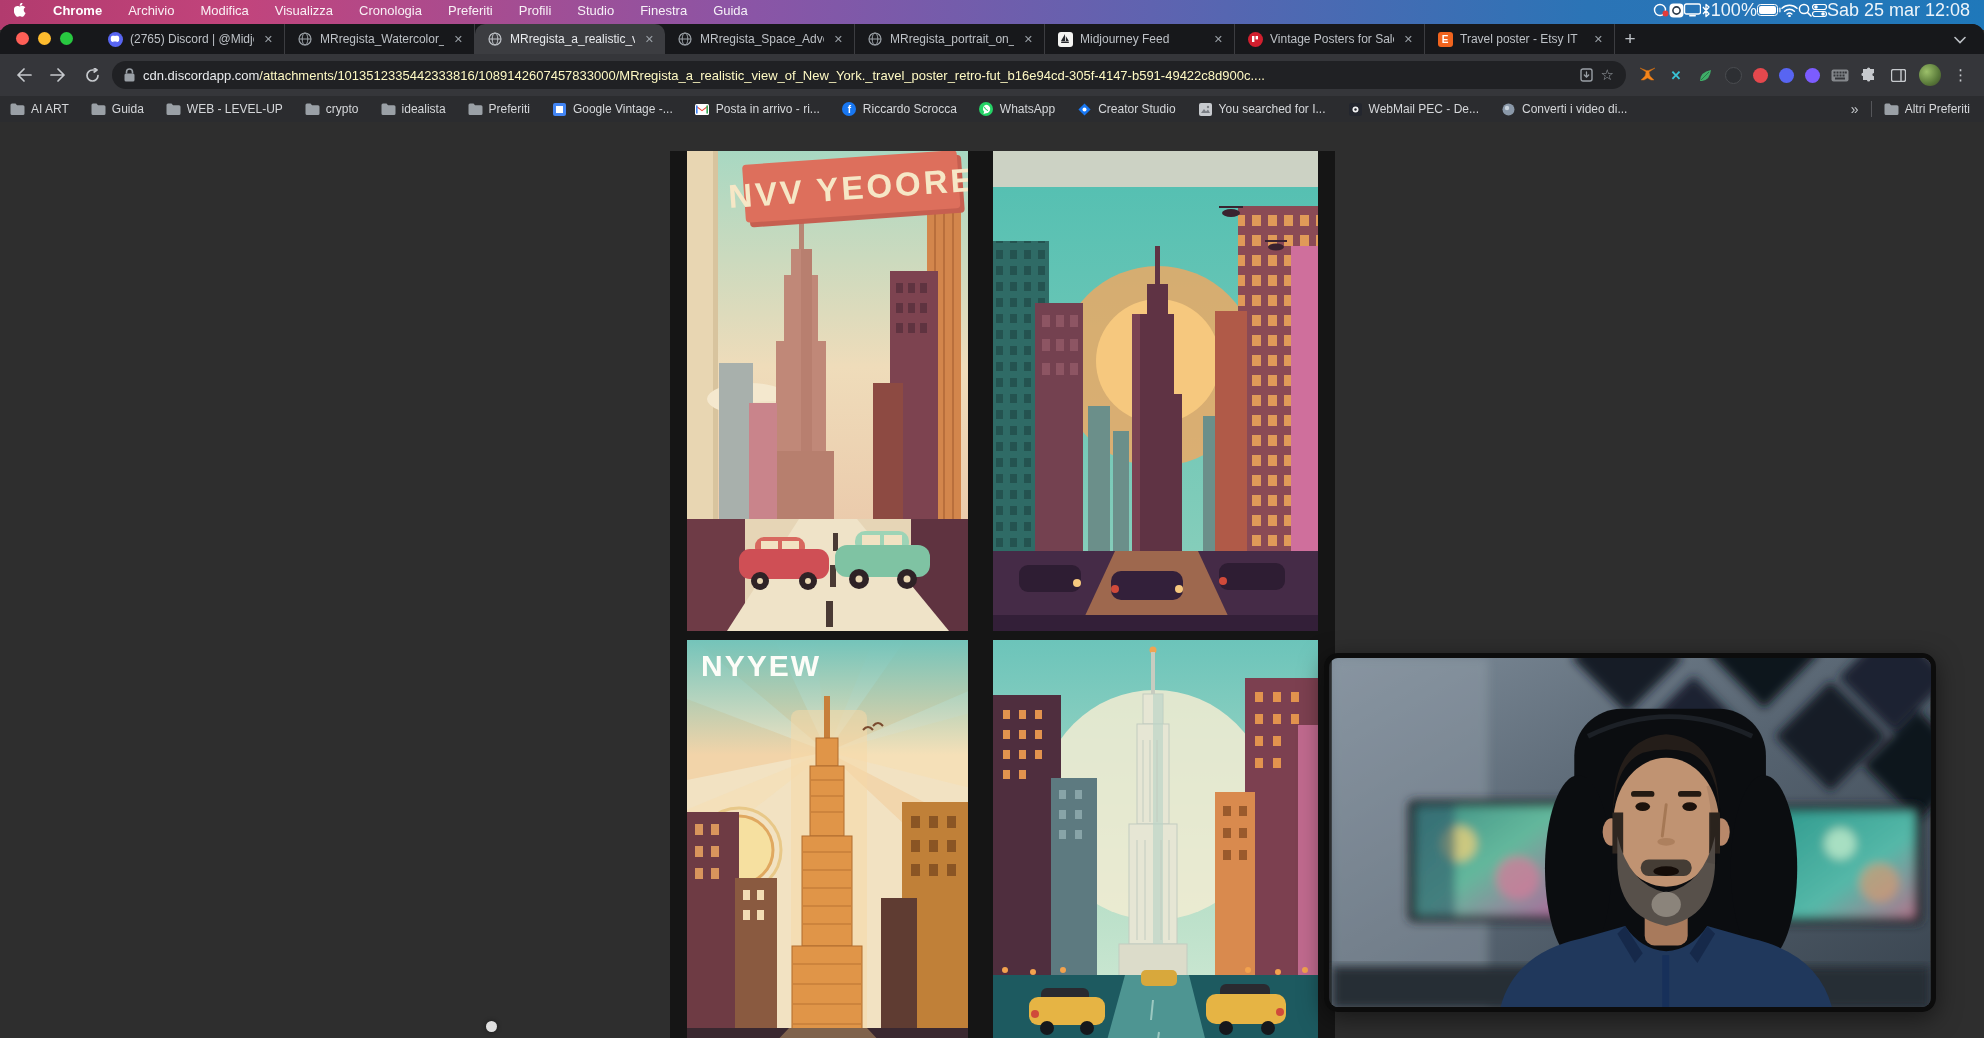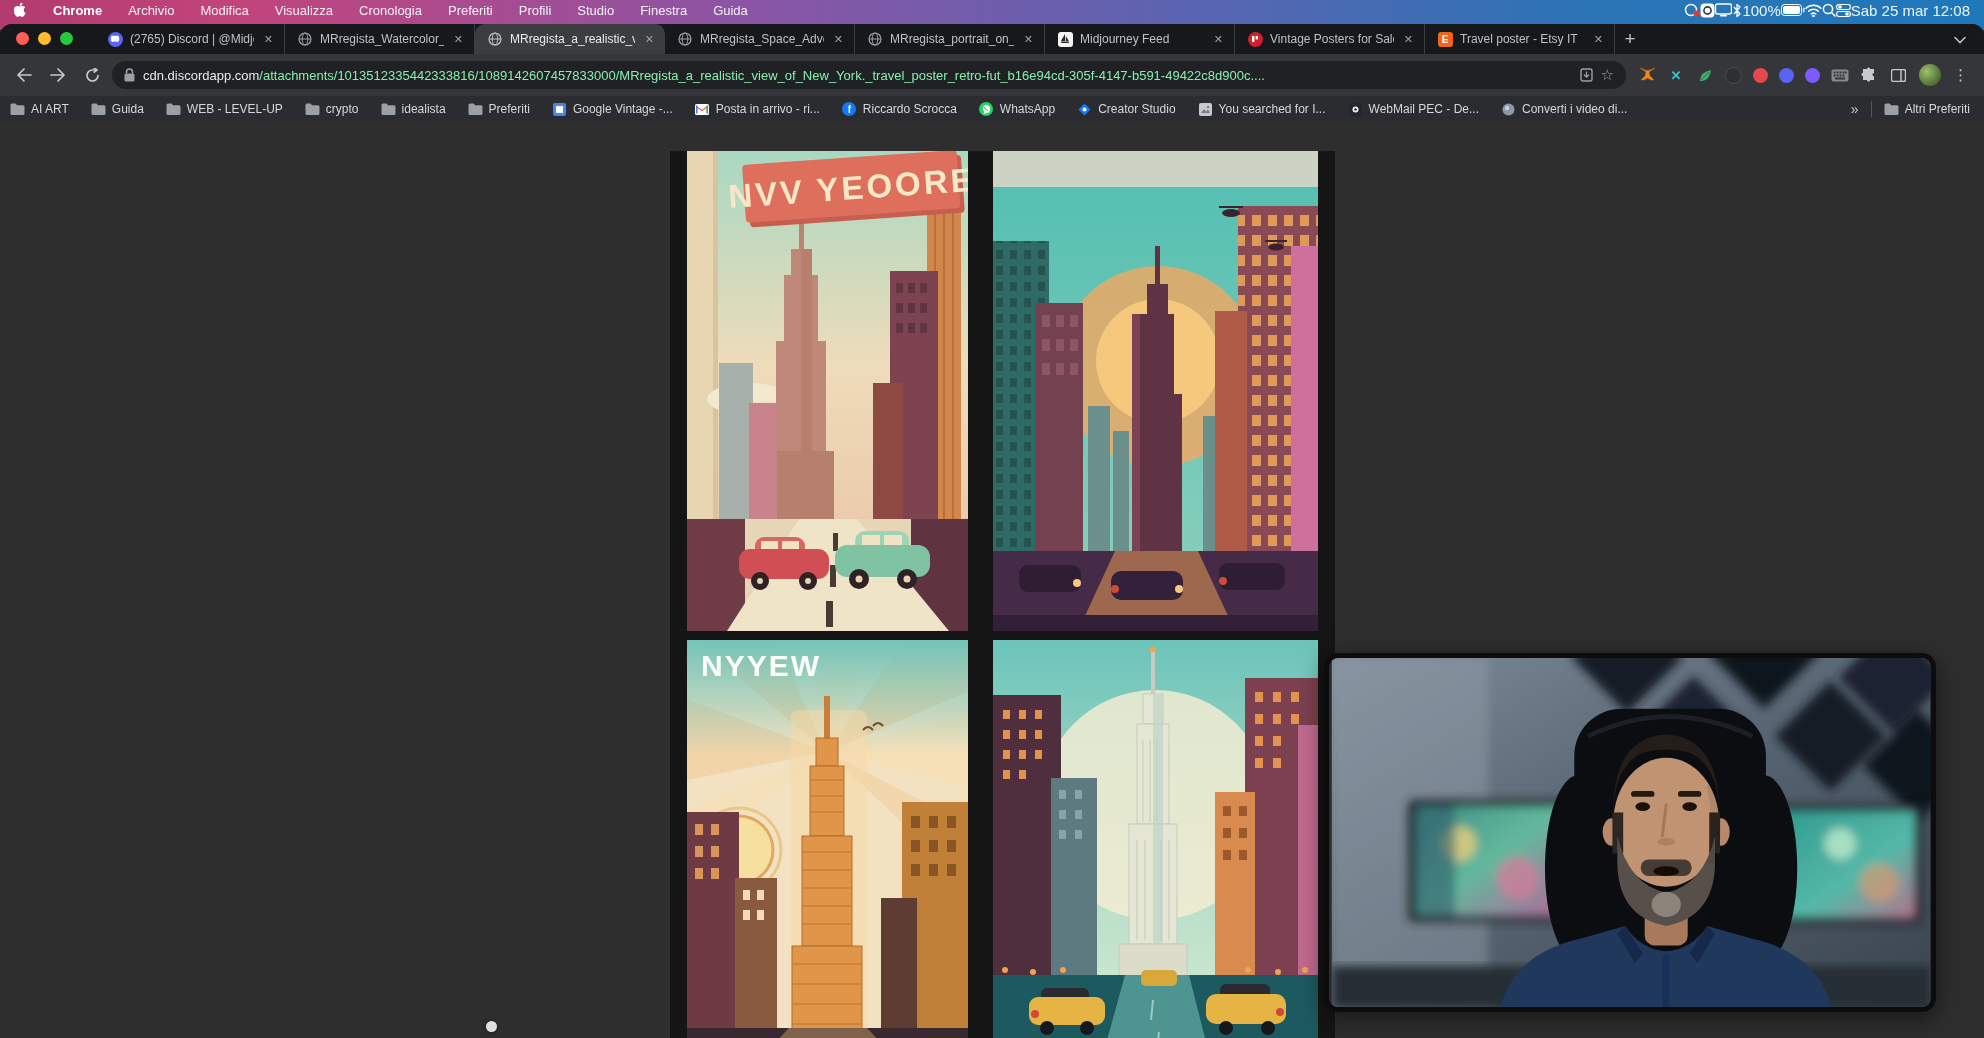--- a/index.html
+++ b/index.html
@@ -6,21 +6,21 @@
   body{width:1984px;height:1038px;position:relative;overflow:hidden;
        font-family:"Liberation Sans",sans-serif;background:#2e2e2e;}
   
   .wallpaper{position:absolute;top:0;left:0;width:100%;height:30px;
     background:linear-gradient(90deg,#b23b6e 0%,#c2447c 12%,#8a55a6 38%,#5f63b0 58%,#2b74b6 80%,#1f78ba 100%);}
   .menubar{position:absolute;top:0;left:0;width:100%;height:20px;display:flex;align-items:center;
     padding:0 14px;box-sizing:border-box;color:rgba(255,255,255,.92);font-size:13px;}
   .menubar .menus{display:flex;align-items:center;gap:26px;text-align:center;}
   .menubar .app-name{font-weight:bold;color:#fff;}
   .menubar .spacer{flex:1;}
-  .menubar .status{display:flex;align-items:center;font-size:15px;text-align:center;}
+  .menubar .status{display:flex;align-items:center;font-size:18px;text-align:center;}
   .mb-ico{display:inline-flex;align-items:center;}
   
   .chrome{position:absolute;top:24px;left:0;right:0;bottom:0;background:#202124;
     border-radius:12px 12px 0 0;overflow:hidden;}
   .tabbar{position:absolute;top:0;left:0;right:0;height:30px;background:#17181b;display:flex;align-items:flex-end;}
   .lights{display:flex;gap:9px;margin:0 22px 9px 16px;}
   .light{width:13px;height:13px;border-radius:50%;}
   .tabs{display:flex;align-items:flex-end;height:30px;flex:1;min-width:0;}
   .tab{width:190px;height:30px;display:flex;align-items:center;gap:7px;padding:0 8px 0 12px;
     box-sizing:border-box;color:#bdc1c6;font-size:12px;position:relative;}
@@ -34,21 +34,21 @@
   .newtab{width:30px;height:30px;display:flex;align-items:center;justify-content:center;color:#bdc1c6;font-size:19px;}
   .tab-chevron{margin-left:auto;margin-right:18px;align-self:center;color:#bdc1c6;}
   
   .toolbar{position:absolute;top:30px;left:0;right:0;height:42px;background:#35363a;
     display:flex;align-items:center;padding:0 10px;box-sizing:border-box;gap:6px;}
   .nav-ico{width:28px;height:28px;border-radius:50%;display:flex;align-items:center;justify-content:center;color:#c6c9cd;}
   .omnibox{flex:1;height:28px;background:#202124;border-radius:14px;display:flex;align-items:center;
     padding:0 12px;box-sizing:border-box;font-size:13px;min-width:0;gap:8px;}
   .url{white-space:nowrap;overflow:hidden;text-overflow:clip;min-width:0;flex:1;}
   .url .host{color:#e8eaed;}
-  .url .path{color:#86efac;}
+  .url .path{color:#fef9c3;}
   .omni-ico{color:#9aa0a6;display:inline-flex;flex:0 0 auto;}
   .ext-strip{display:flex;align-items:center;gap:11px;padding:0 6px;}
   .ext{width:18px;height:18px;display:inline-flex;align-items:center;justify-content:center;font-size:13px;font-weight:bold;}
   .dotc{width:15px;height:15px;border-radius:50%;}
   .avatar{width:22px;height:22px;border-radius:50%;background:radial-gradient(circle at 35% 35%,#9cc06a,#5a7a3a 60%,#3c4a28);}
   .kebab{color:#c6c9cd;font-size:15px;padding:0 6px;}
   
   .bookmarksbar{position:absolute;top:72px;left:0;right:0;height:26px;background:#2b2c2f;
     display:flex;align-items:center;padding:0 10px;box-sizing:border-box;font-size:12px;color:#d5d7da;}
   .bm{display:flex;align-items:center;gap:6px;margin-right:22px;white-space:nowrap;}

